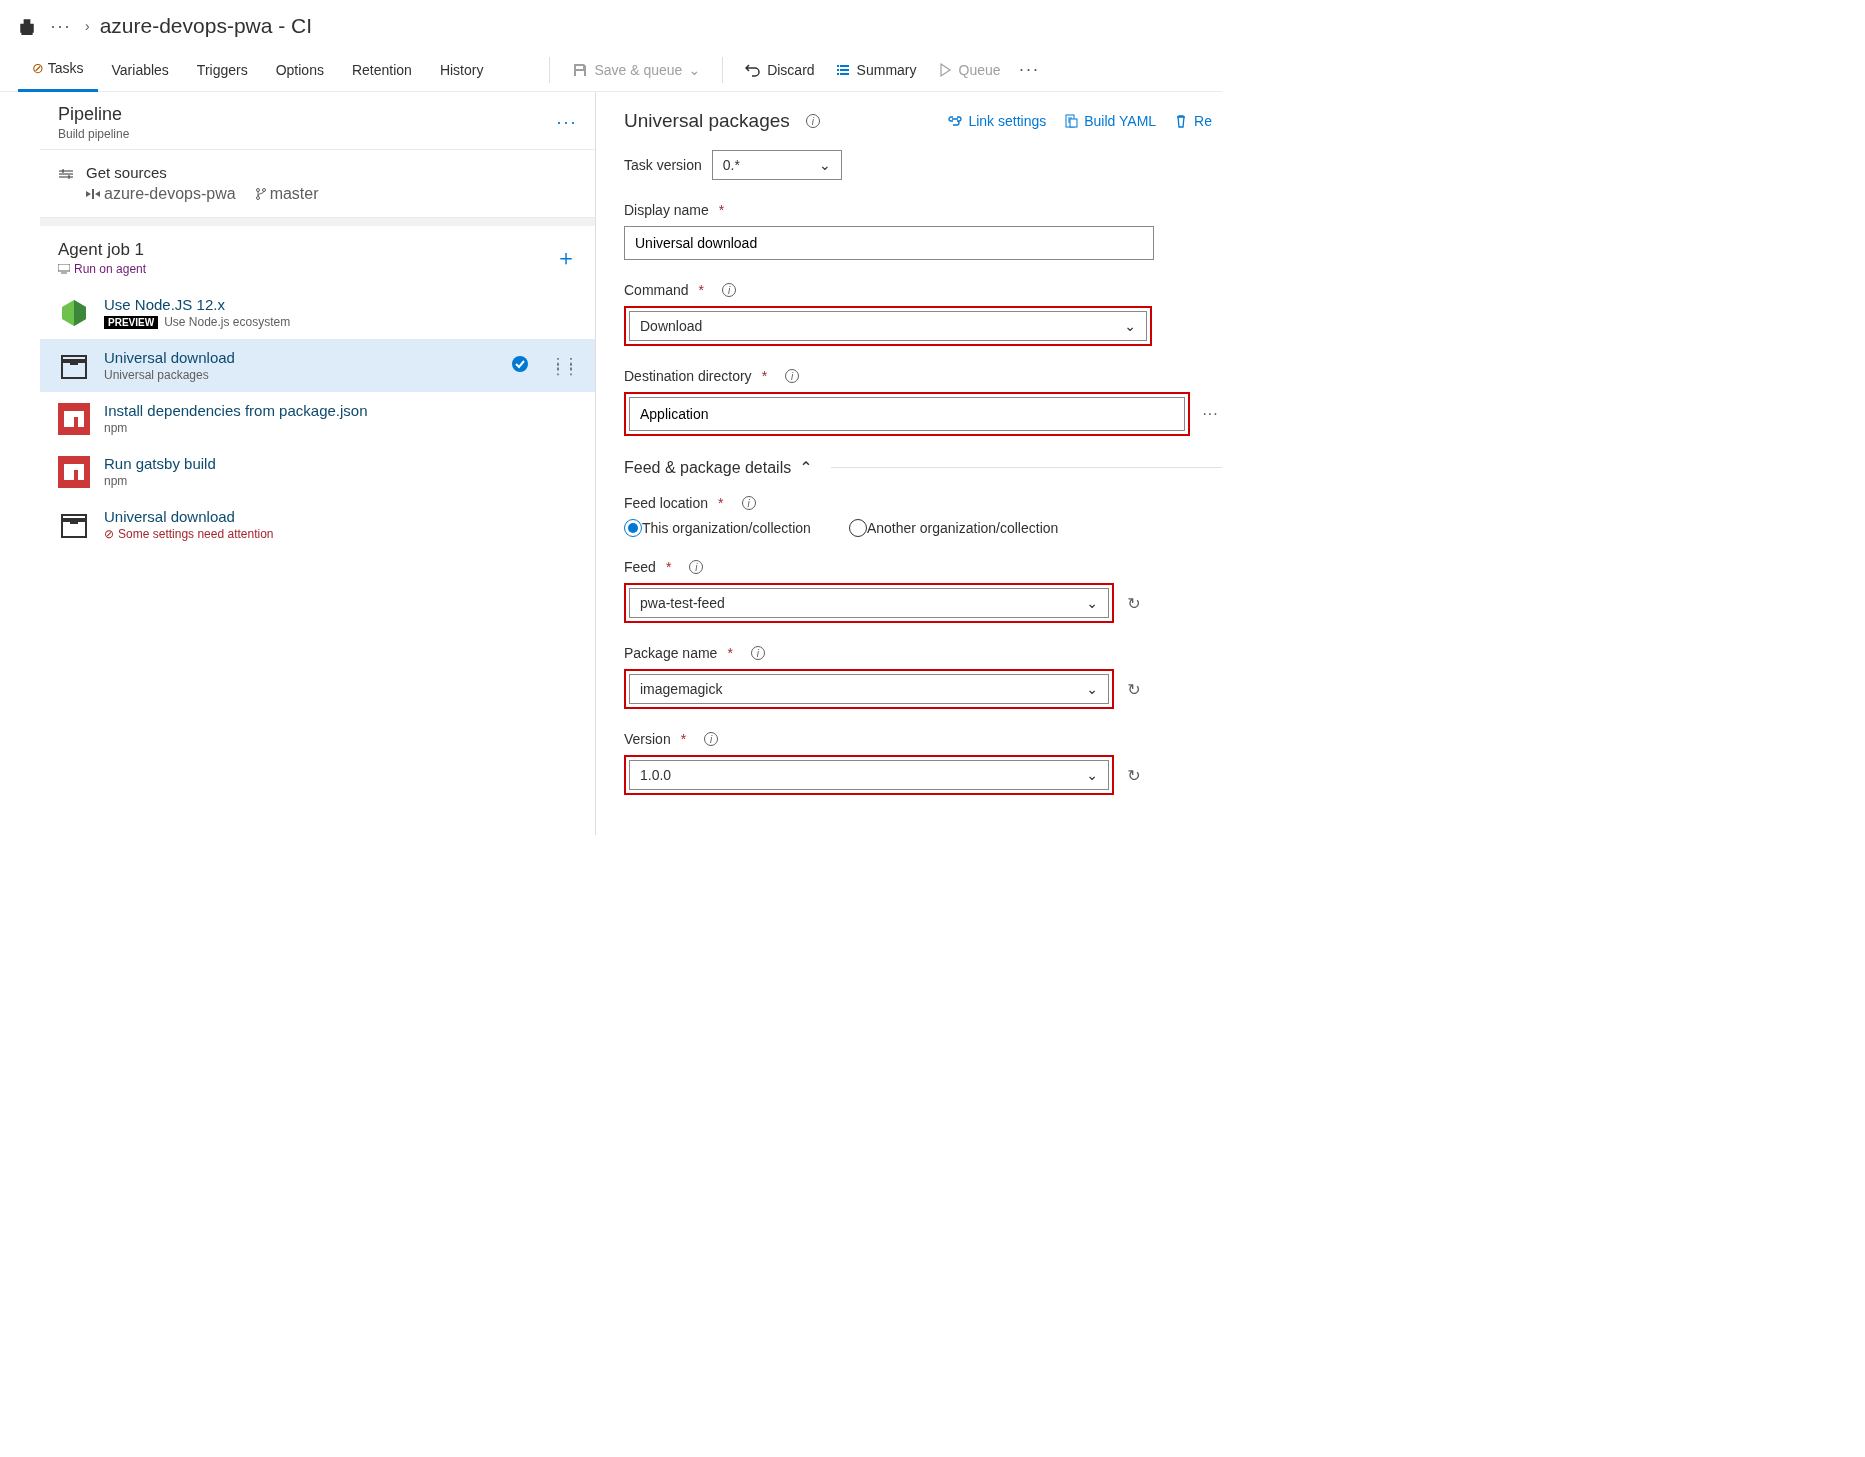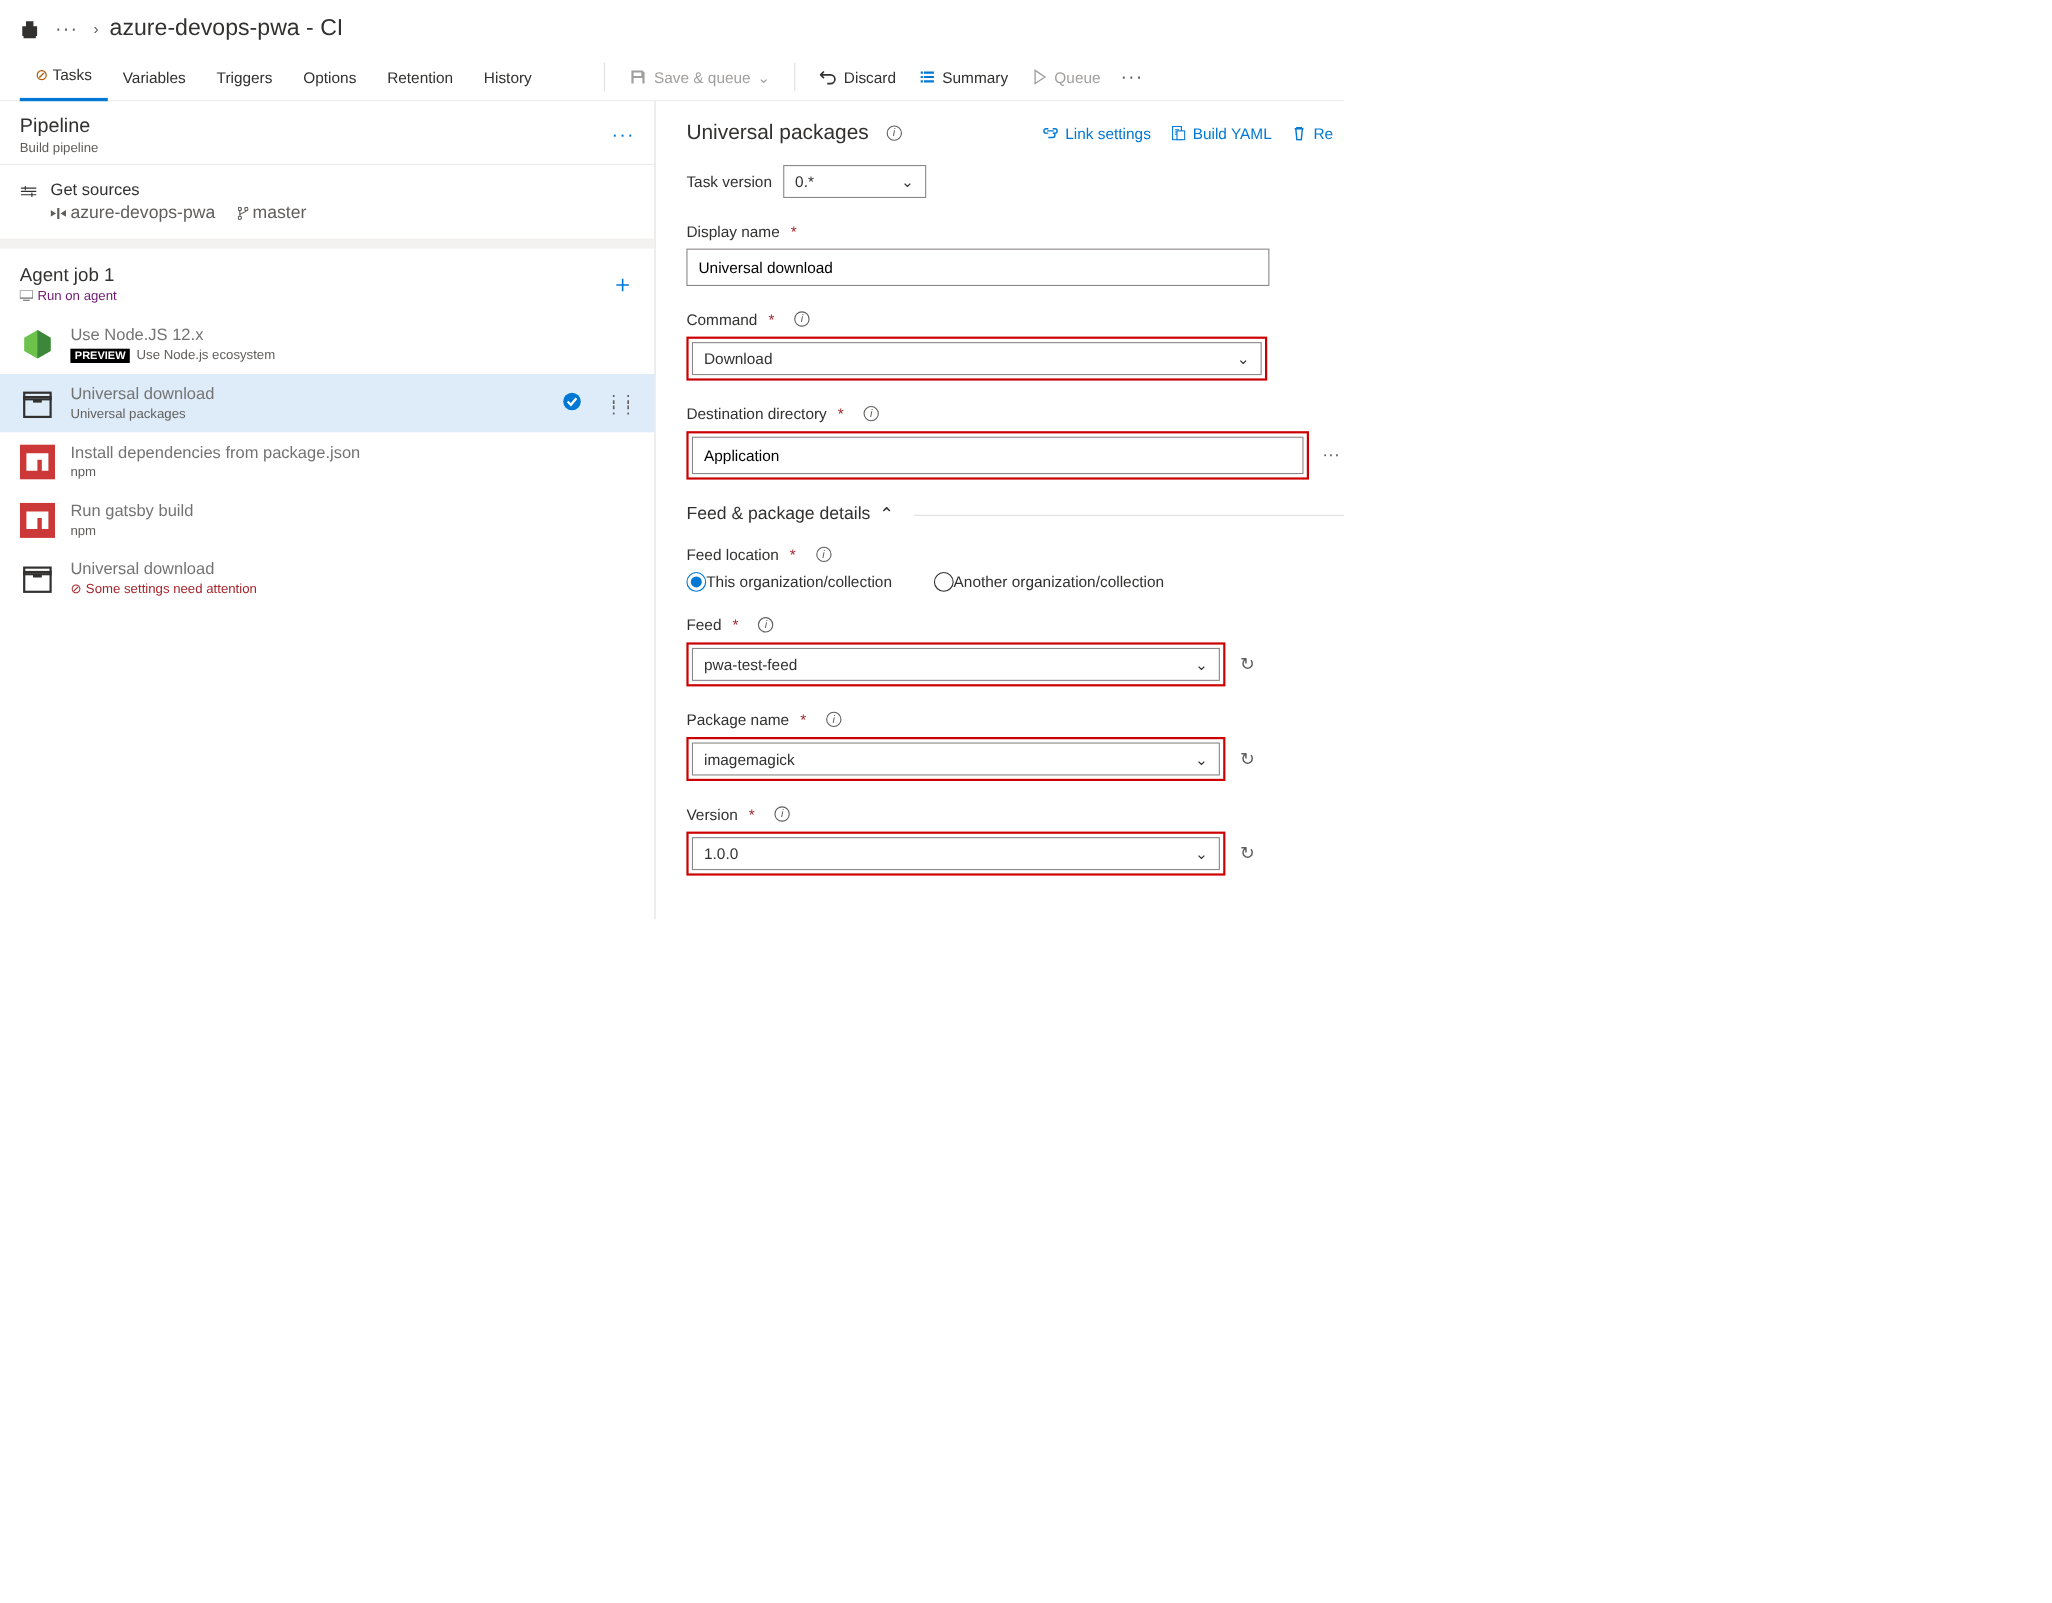--- a/index.html
+++ b/index.html
@@ -19,21 +19,21 @@
 .tab.active .warn { color: #a50; margin-right: 4px; }
 .tool-sep { width: 1px; height: 26px; background: #e1dfdd; margin: 0 12px; }
 .tool-spacer { width: 40px; }
 .toolbtn { display: flex; align-items: center; gap: 6px; padding: 6px 10px; color: #323130; cursor: pointer; font-size: 14px; }
 .toolbtn.disabled { color: #a19f9d; }
 .toolbtn svg { width: 16px; height: 16px; }
 .more { font-size: 18px; letter-spacing: 1px; color: #605e5c; cursor: pointer; padding: 0 8px; }
 
 
 .split { display: flex; height: calc(100% - 110px); }
-.left { width: 749px; border-right: 1px solid #e1dfdd; }
+.left { width: 749px; border-right: 1px solid #e1dfdd; padding-left: 40px; }
 .right { flex: 1; padding: 18px 0 18px 28px; }
 
 
 .sec-head { display: flex; justify-content: space-between; align-items: center; padding: 12px 18px 8px; border-bottom: 1px solid #edebe9; }
 .sec-head .t1 { font-size: 18px; margin-bottom: 2px; }
 .sec-head .t2 { font-size: 12px; color: #605e5c; }
 .sec-head .more-h { font-size: 18px; letter-spacing: 1px; color: #0078d4; cursor: pointer; }
 
 .get-src { display: flex; align-items: flex-start; gap: 12px; padding: 14px 18px; border-bottom: 1px solid #edebe9; }
 .get-src .ico { width: 16px; margin-top: 4px; display: flex; justify-content: center; }
@@ -43,21 +43,21 @@
 
 .agent { display: flex; justify-content: space-between; align-items: center; padding: 14px 18px 10px; border-top: 8px solid #f3f2f1; }
 .agent .l1 { font-size: 17px; margin-bottom: 2px; }
 .agent .l2 { font-size: 12px; color: #701a75; display: flex; align-items: center; gap: 4px; }
 .agent .plus { color: #0078d4; font-size: 22px; font-weight: 300; cursor: pointer; }
 
 .task { display: flex; align-items: center; gap: 14px; padding: 10px 18px; cursor: pointer; }
 .task.selected { background: #deecf9; }
 .task-icon { width: 32px; height: 32px; display: flex; align-items: center; justify-content: center; flex-shrink: 0; }
 .task-body { flex: 1; }
-.task-title { font-size: 15px; color: #737373; }
+.task-title { font-size: 15px; color: #0c4a6e; }
 .task-sub { font-size: 12px; color: #605e5c; margin-top: 2px; }
 .task-sub.err { color: #a4262c; display: flex; align-items: center; gap: 4px; }
 .task .check { color: #0078d4; margin-right: 8px; }
 .task .grip { color: #605e5c; letter-spacing: -1px; cursor: grab; font-size: 14px; line-height: 6px; }
 .preview-badge { display: inline-block; background: #000; color: #fff; font-size: 10px; font-weight: 600; padding: 1px 4px; margin-right: 6px; }
 
 
 .form-head { display: flex; align-items: center; justify-content: space-between; margin-bottom: 18px; margin-right: 10px; }
 .form-head .ttl { font-size: 19px; display: flex; align-items: center; gap: 8px; }
 .form-head .links { display: flex; gap: 18px; }

